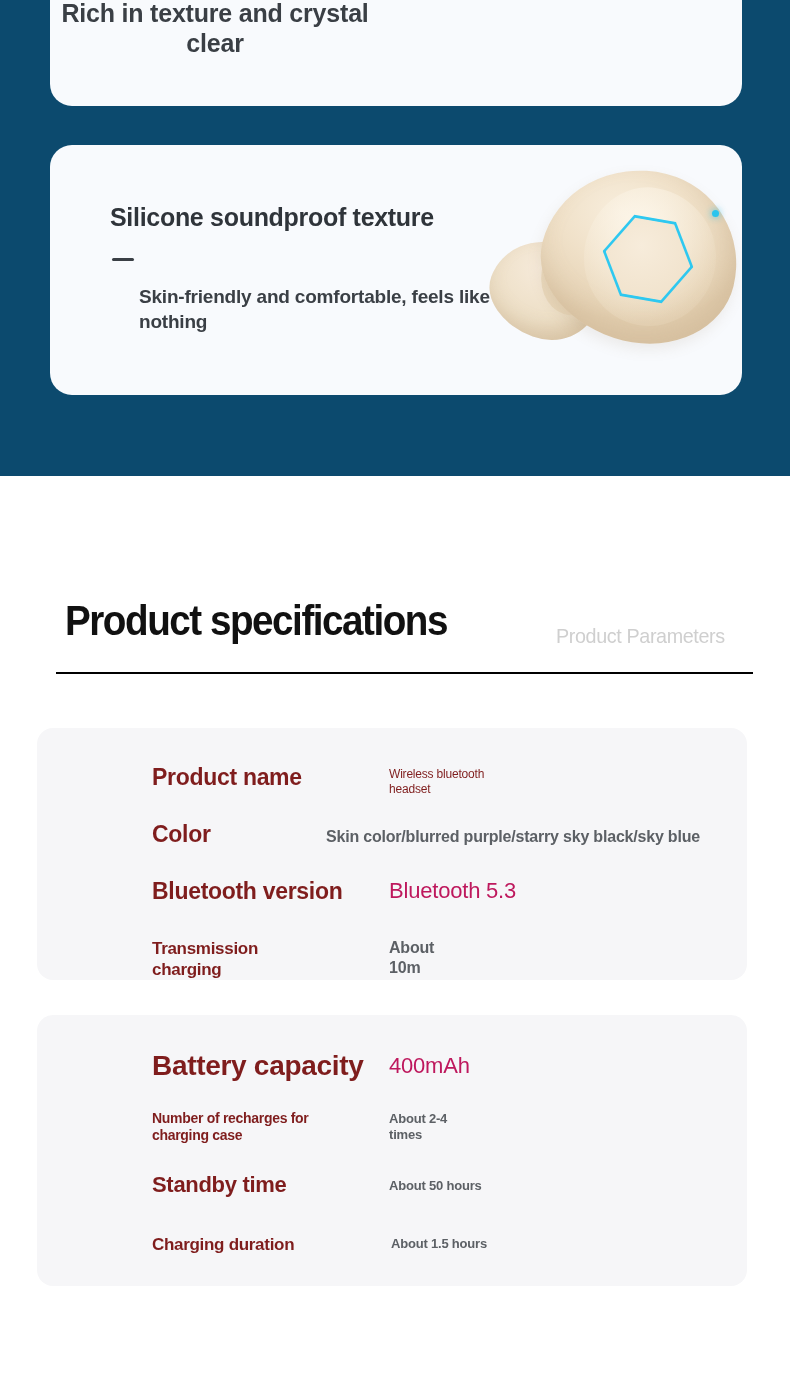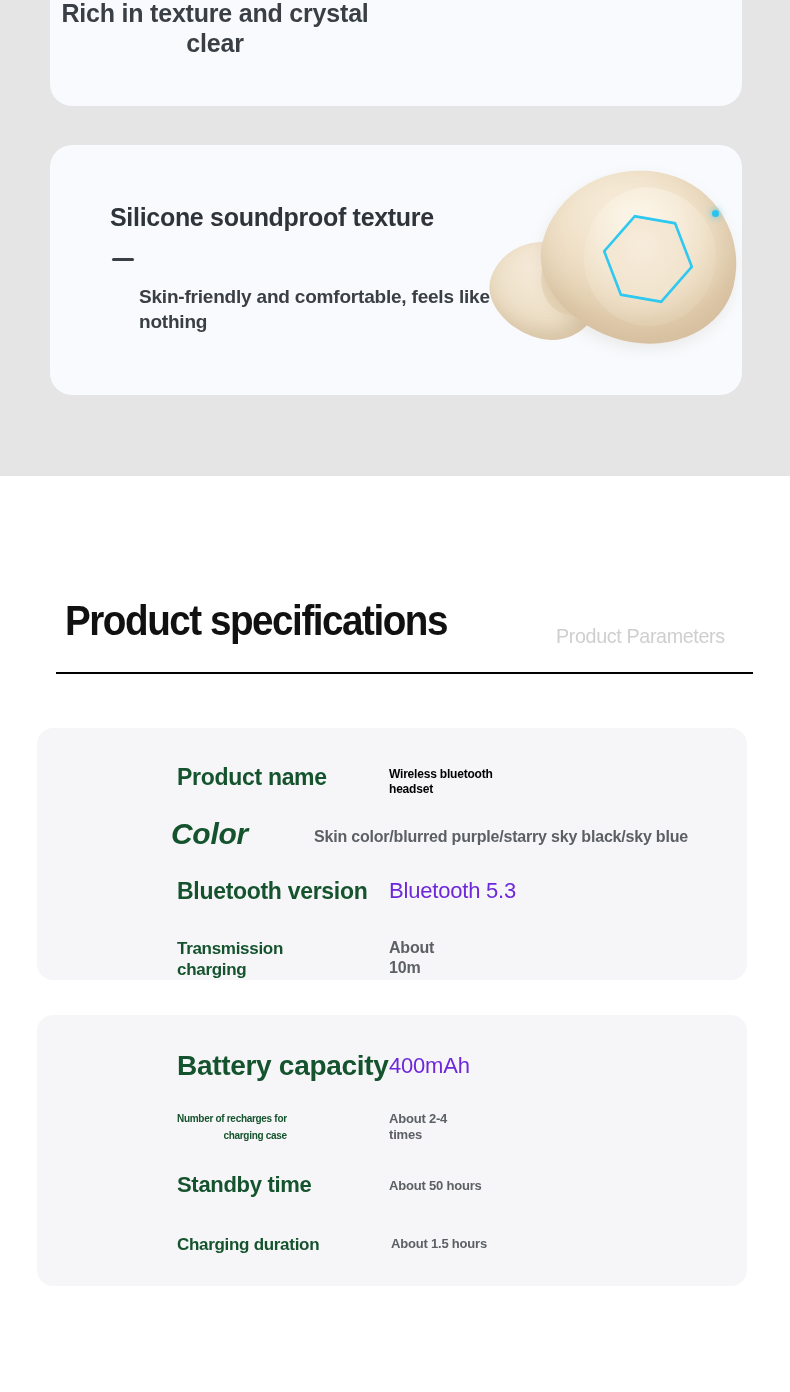--- a/index.html
+++ b/index.html
@@ -16,21 +16,21 @@
     -webkit-font-smoothing: antialiased;
   }
 
   
   .feature-section {
     position: absolute;
     left: 0;
     top: 0;
     width: 790px;
     height: 476px;
-    background: #e5e5e5;
+    background: #0c4a6e;
     overflow: hidden;
   }
 
   .feature-card {
     position: absolute;
     background: #f8fafd;
     border-radius: 22px;
     overflow: hidden;
   }
 
@@ -247,43 +247,42 @@
   .spec-card-1 { top: 252px; height: 252px; }
   .spec-card-2 { top: 539px; height: 271px; }
 
   .spec-row {
     position: absolute;
     left: 0;
     width: 710px;
   }
   .spec-label {
     position: absolute;
-    color: #14532d;
+    color: #7f1d1d;
     font-weight: bold;
     letter-spacing: -0.3px;
     white-space: pre-line;
-    margin-left: 25px;
   }
   .spec-value {
     position: absolute;
     color: #5f6368;
     letter-spacing: -0.2px;
     white-space: pre-line;
   }
 
   
   .lbl-xl { font-size: 23px; line-height: 26px; }
   .lbl-lg { font-size: 21px; line-height: 24px; }
   .lbl-md { font-size: 17px; line-height: 21px; }
-  .lbl-sm { font-size: 10px; line-height: 17px; text-align: right; }
-
-  .val-xl { font-size: 22px; line-height: 26px; font-weight: normal; color: #6d28d9; }
+  .lbl-sm { font-size: 14px; line-height: 17px; }
+
+  .val-xl { font-size: 22px; line-height: 26px; font-weight: normal; color: #be185d; }
   .val-md { font-size: 16px; line-height: 20px; font-weight: bold; color: #5c6065; }
   .val-sm { font-size: 13px; line-height: 16px; font-weight: bold; color: #5c6065; }
-  .val-xs { font-size: 12px; line-height: 15px; font-weight: bold; color: #000000; }
+  .val-xs { font-size: 12px; line-height: 15px; font-weight: normal; color: #7f1d1d; }
 </style>
 </head>
 <body>
 
 <div class="feature-section">
 
   <div class="feature-card card-top">
 
     <div class="card-heading">Rich in texture and
 crystal clear</div>
@@ -317,22 +316,22 @@
 
   <div class="spec-card spec-card-1">
 
     <div class="spec-row">
       <div class="spec-label lbl-xl" style="left:115px; top:36px;">Product name</div>
       <div class="spec-value val-xs" style="left:352px; top:39px;">Wireless bluetooth
 headset</div>
     </div>
 
     <div class="spec-row">
-      <div class="spec-label lbl-xl" style="left:109px; top:93px; font-size:30px;font-style:italic;">Color</div>
-      <div class="spec-value val-md" style="left:277px; top:99px;text-align:right;">Skin color/blurred purple/starry sky black/sky blue</div>
+      <div class="spec-label lbl-xl" style="left:115px; top:93px; font-size:23px;">Color</div>
+      <div class="spec-value val-md" style="left:289px; top:99px;text-align:right;">Skin color/blurred purple/starry sky black/sky blue</div>
     </div>
 
     <div class="spec-row">
       <div class="spec-label lbl-xl" style="left:115px; top:150px;">Bluetooth version</div>
       <div class="spec-value val-xl" style="left:352px; top:150px;">Bluetooth 5.3</div>
     </div>
 
     <div class="spec-row">
       <div class="spec-label lbl-md" style="left:115px; top:210px;">Transmission
 charging</div>

